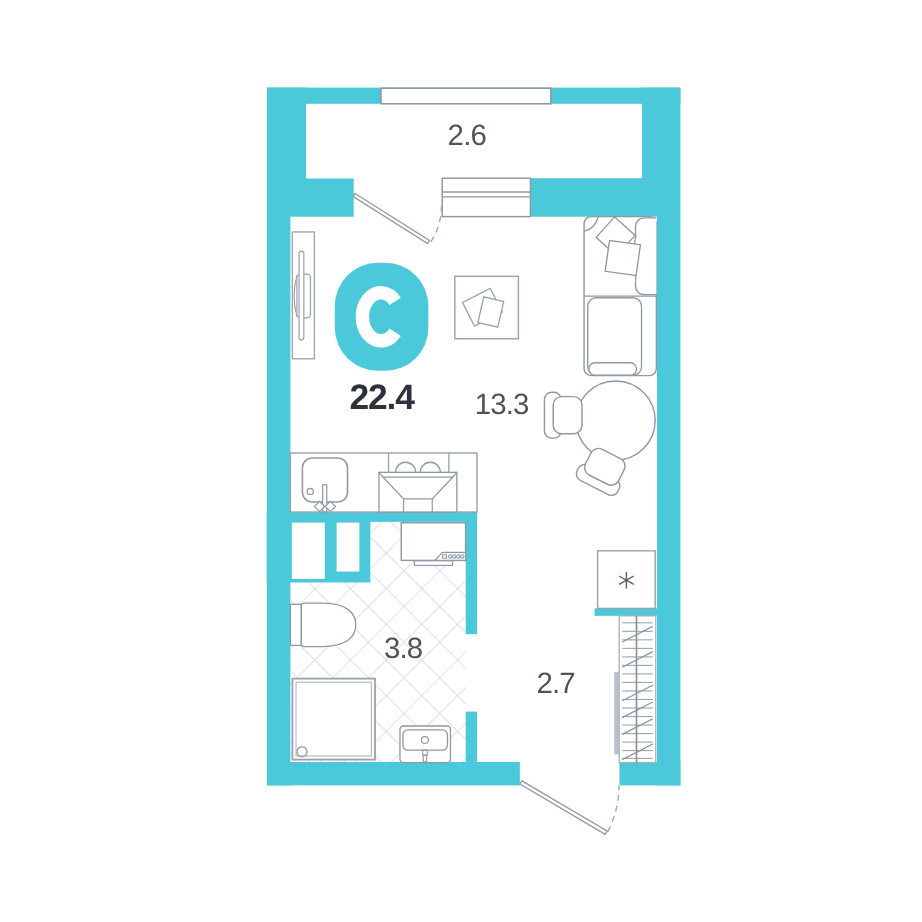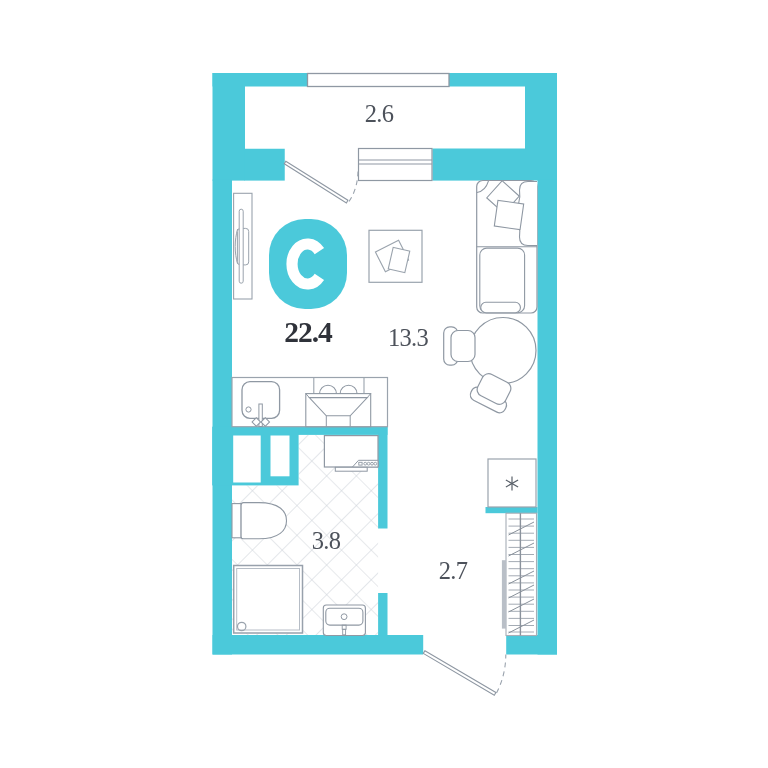--- a/index.html
+++ b/index.html
@@ -1,16 +1,16 @@
 <!DOCTYPE html>
 <html><head>
 <meta charset="utf-8">
 <style>
   html,body{margin:0;padding:0;background:#ffffff;}
-  .page{width:759px;height:768px;position:relative;font-family:Liberation Serif, serif;}
+  .page{width:759px;height:768px;position:relative;font-family:Liberation Sans, sans-serif;padding-left:10px;}
 </style>
 </head>
 <body>
 <div class="page">
 <svg width="768" height="768" viewBox="0 0 768 768">
 <defs>
 <pattern id="hx" width="21" height="21" patternUnits="userSpaceOnUse" patternTransform="rotate(45)">
 <path d="M0 0H21M0 0V21" stroke="#cfd4da" stroke-width="1.15" fill="none"></path>
 </pattern>
 </defs>

